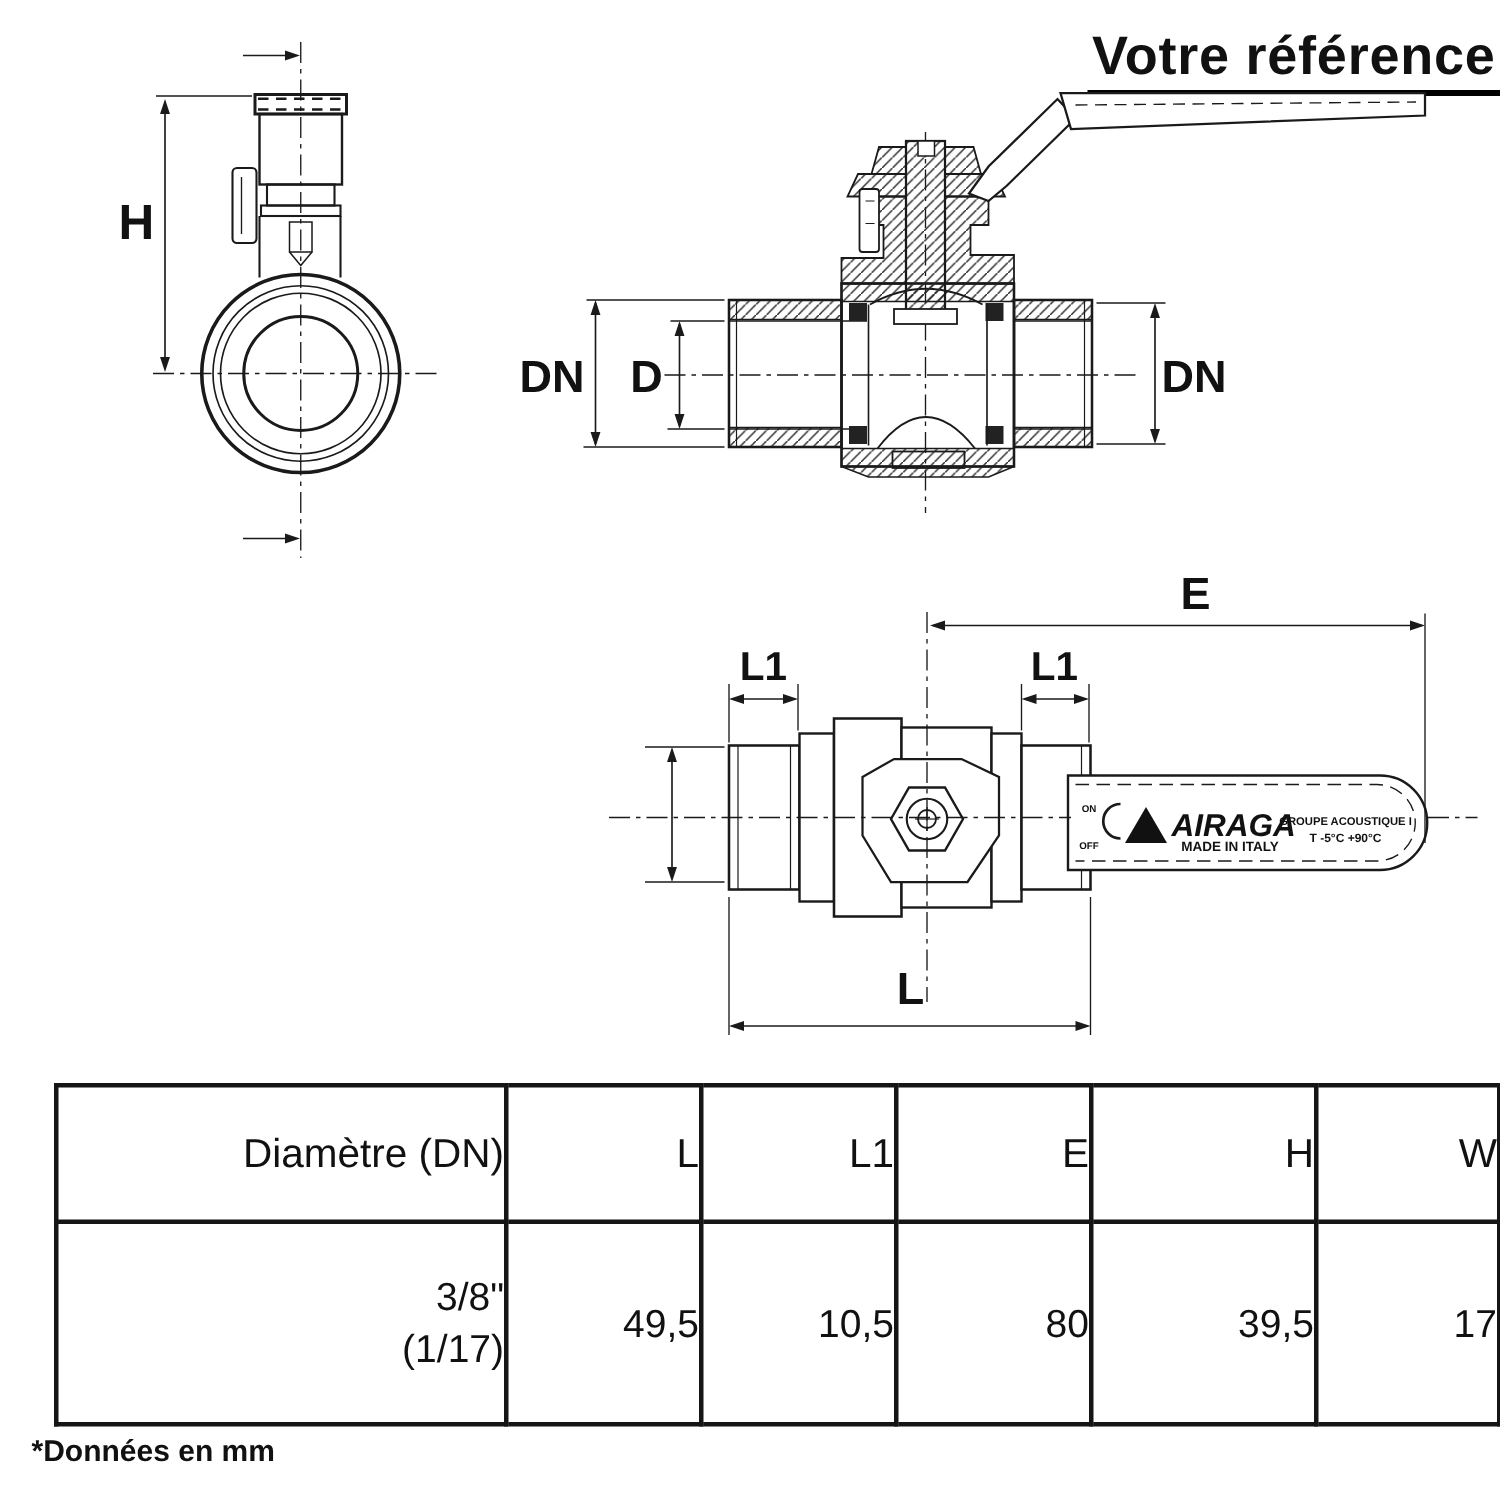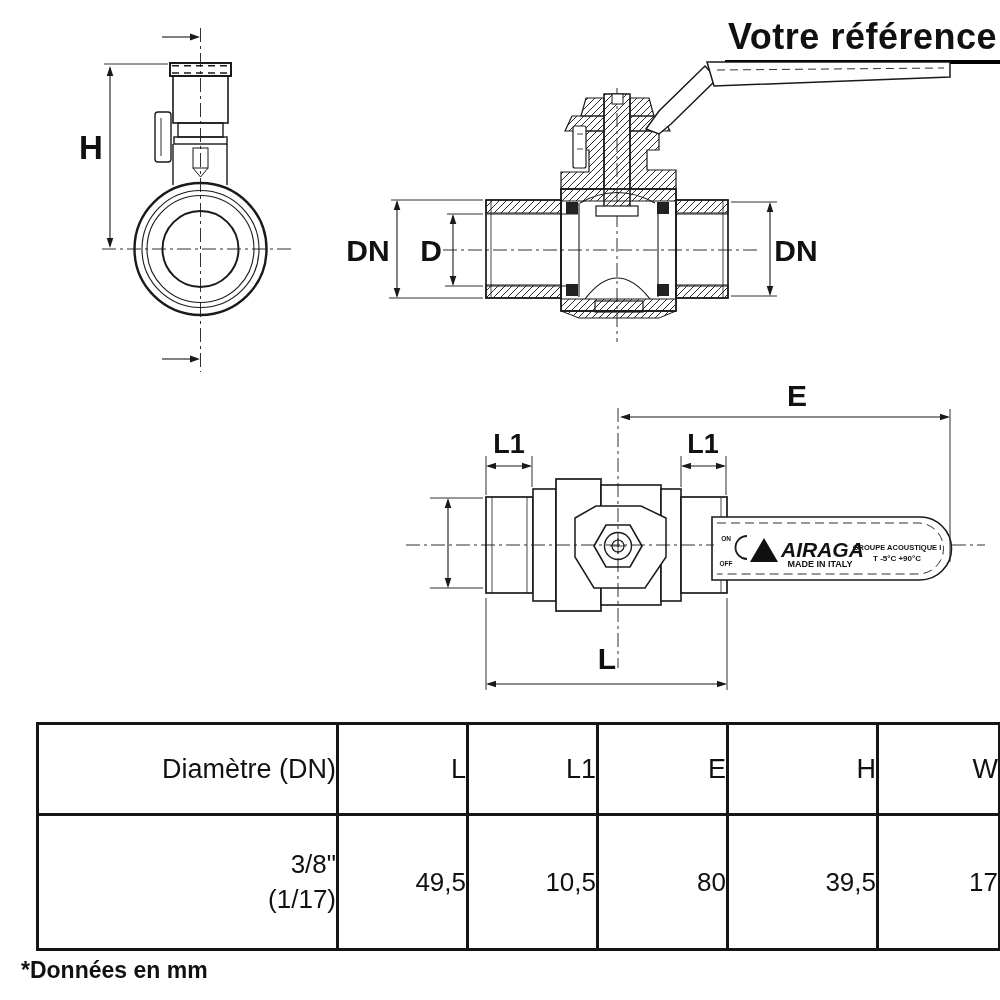--- a/index.html
+++ b/index.html
@@ -16,21 +16,21 @@
   svg text{font-family:"Liberation Sans",sans-serif;fill:#111;}
   .dimlabel{font-weight:bold;}
   table.dims{
     position:absolute;left:20px;top:722px;width:962px;
     border-collapse:collapse;table-layout:fixed;text-align:right;margin-left:16px;
   }
   table.dims td{border:3px solid #151515;vertical-align:middle;padding:0;}
   table.dims .hrow td{height:88px;font-size:27px;}
   table.dims .vrow td{height:132px;font-size:26px;}
   .twoLine{line-height:1.35;}
-  .footnote{position:absolute;left:21px;top:957px;font-size:23px;font-weight:bold;}
+  .footnote{position:absolute;left:21px;top:957px;font-size:20px;font-weight:bold;}
 </style>
 </head>
 <body>
 
 <div class="title-wrap">
   <span>Votre référence</span>
 </div>
 
 <svg style="left:75px;top:20px" width="235" height="360" viewBox="75 20 235 360">
   <g stroke="#1a1a1a" fill="none" stroke-width="1.4" stroke-linecap="butt">

